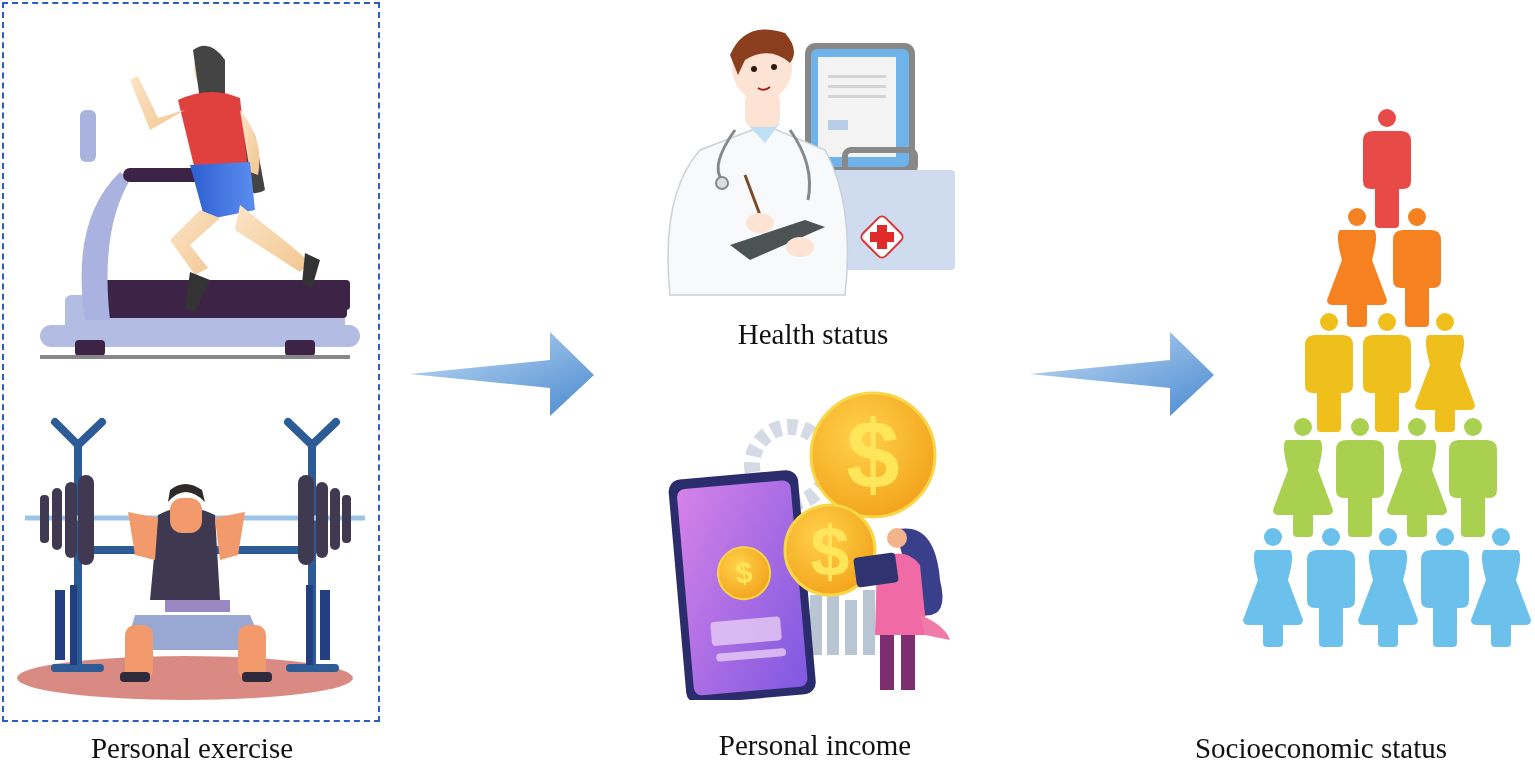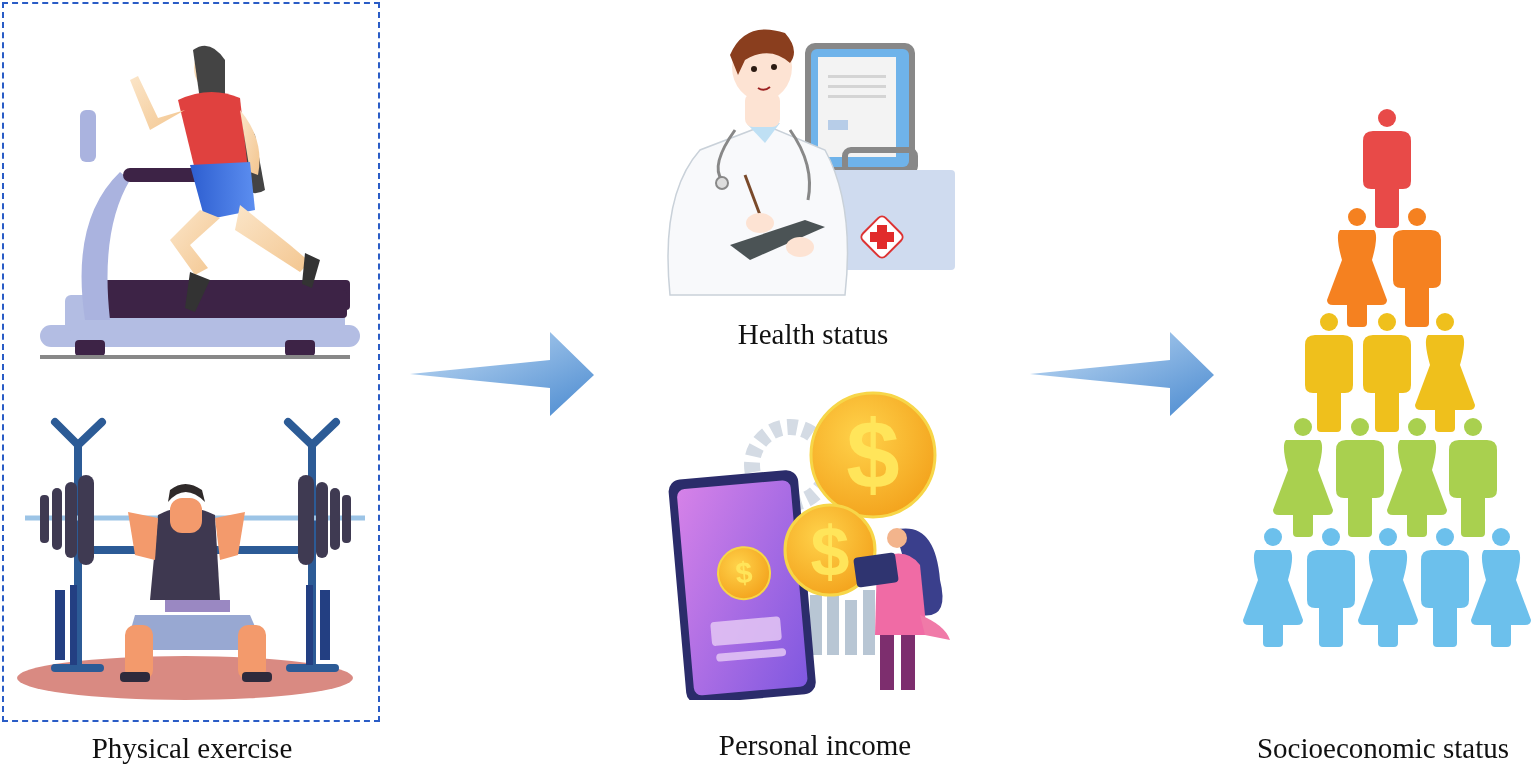--- a/index.html
+++ b/index.html
@@ -88,21 +88,21 @@
   <path d="M118 112 L148 118 L145 160 L125 155 Z" fill="#f39a6c"></path>
   <path d="M235 112 L205 118 L210 160 L228 155 Z" fill="#f39a6c"></path>
   <rect x="155" y="200" width="65" height="12" fill="#9a88c2"></rect>
   <path d="M125 215 L240 215 L255 250 L115 250 Z" fill="#98a8d2"></path>
   <rect x="115" y="225" width="28" height="55" rx="10" fill="#f39a6c"></rect>
   <rect x="228" y="225" width="28" height="55" rx="10" fill="#f39a6c"></rect>
   <rect x="110" y="272" width="30" height="10" rx="4" fill="#2e2a3c"></rect>
   <rect x="232" y="272" width="30" height="10" rx="4" fill="#2e2a3c"></rect>
 </svg>
 
-<div class="label" style="left:192px;top:732px">Physical exercise</div>
+<div class="label" style="left:192px;top:732px">Personal exercise</div>
 
 <svg class="abs" style="left:408px;top:330px" width="190" height="90" viewBox="0 0 190 90">
   <defs>
     <linearGradient id="arrowGrad" x1="0" y1="0" x2="1" y2="1">
       <stop offset="0" stop-color="#c6def5"></stop>
         <stop offset="1" stop-color="#4a8ad0"></stop>
     </linearGradient>
   </defs>
   <polygon points="2,44 142,30 142,2 186,45 142,86 142,58" fill="url(#arrowGrad)"></polygon>
 </svg>
@@ -232,13 +232,13 @@
 
   <g fill="#6cc0ec">
       <use href="#female" x="38" y="505"></use>
       <use href="#male" x="96" y="505"></use>
       <use href="#female" x="153" y="505"></use>
       <use href="#male" x="210" y="505"></use>
       <use href="#female" x="266" y="505"></use>
     </g>
 </svg>
 
-<div class="label" style="left:1383px;top:732px">Socioeconomic status</div>
+<div class="label" style="left:1321px;top:732px">Socioeconomic status</div>
 
 </body></html>

